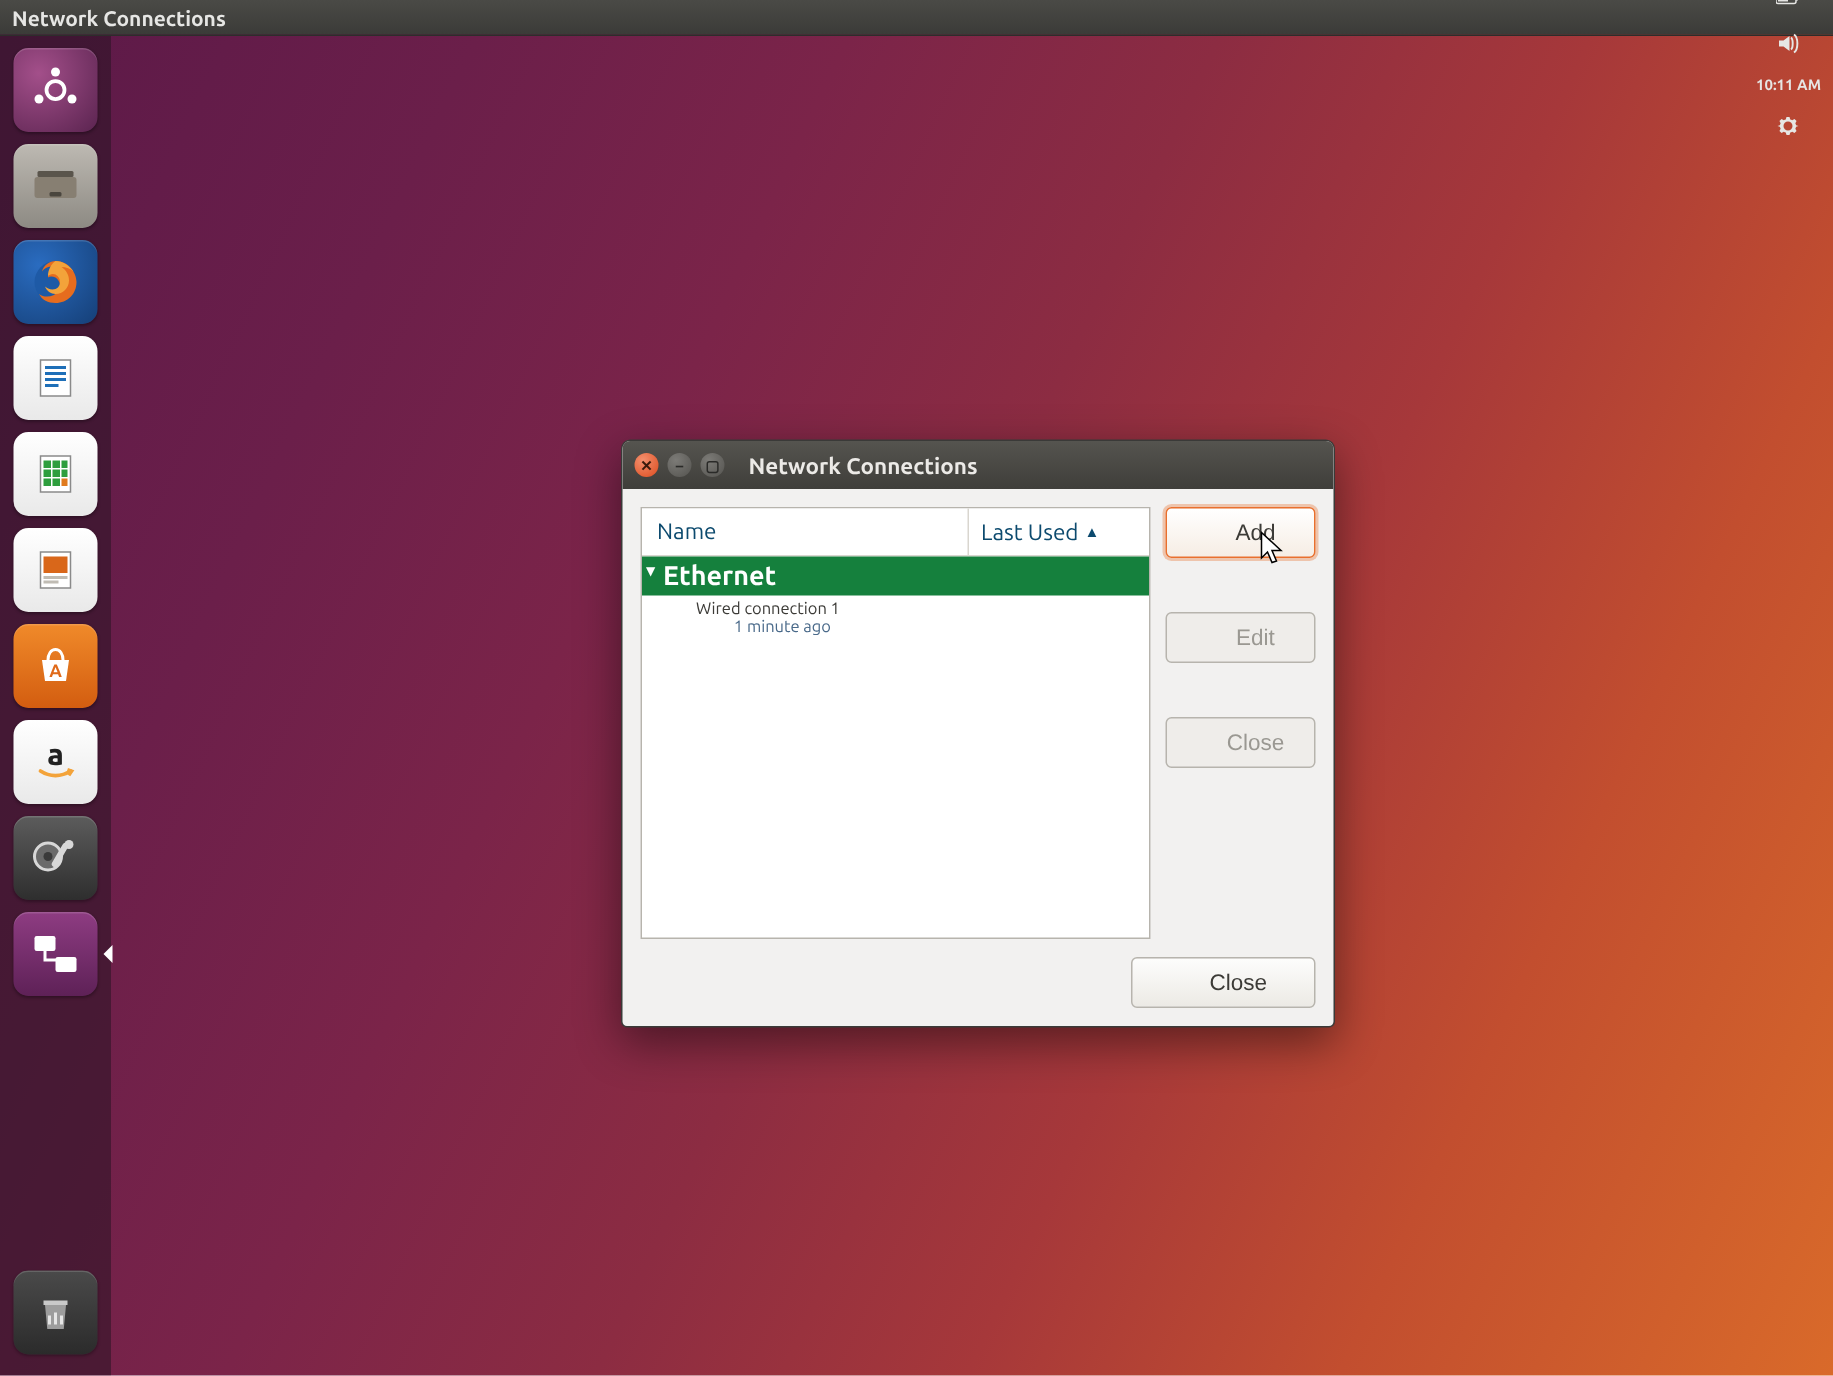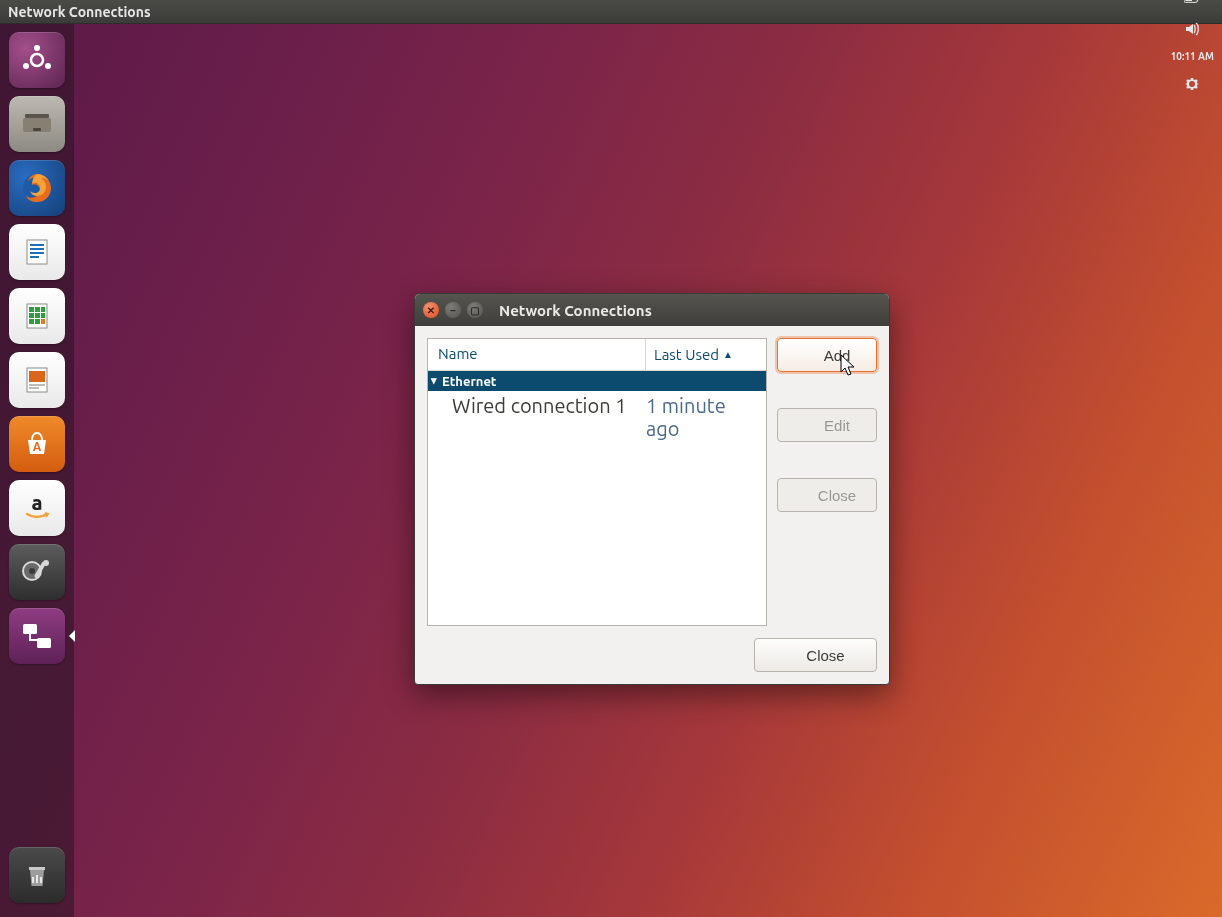--- a/index.html
+++ b/index.html
@@ -128,38 +128,39 @@
       height: 32px;
       background: #ffffff;
       border-bottom: 1px solid #d9d6cf;
       font-size: 15px;
       color: #0c4a6e;
     }
     .col-name { flex:1; padding:6px 10px; border-right: 1px solid #d9d6cf; }
     .col-last { width: 120px; padding:6px 8px; display:flex; align-items:center; gap:4px; }
     .col-last .sort { font-size: 10px; }
     .group-row {
-      background: #0c4a6e;
+      background: #15803d;
       color: #ffffff;
       font-weight: 700;
-      font-size: 13px;
+      font-size: 18px;
       padding: 3px 10px 3px 14px;
       position: relative;
     }
     .group-row::before{
       content:"▾"; position:absolute; left:3px; top:3px; font-size:11px; color:#fff;
     }
     .item-row {
       display:flex;
-      font-size: 20px;
+      font-size: 11px;
       color: #3c3b37;
-      padding: 3px 0;
+      padding: 3px 12px;
+      flex-direction: column;
     }
     .item-row .name { flex:1; padding-left: 24px; }
-    .item-row .last { width: 120px; color: #4a6a8a; padding-right:6px; text-align:left;}
+    .item-row .last { width: 120px; color: #4a6a8a; padding-right:6px; text-align:right;}
 
     .btn {
       height: 34px;
       border: 1px solid #b7b4ad;
       background: linear-gradient(#fdfdfc, #eceae5);
       border-radius: 4px;
       font-size: 15px;
       color: #3c3b37;
       cursor: pointer;
       padding-left: 20px;

